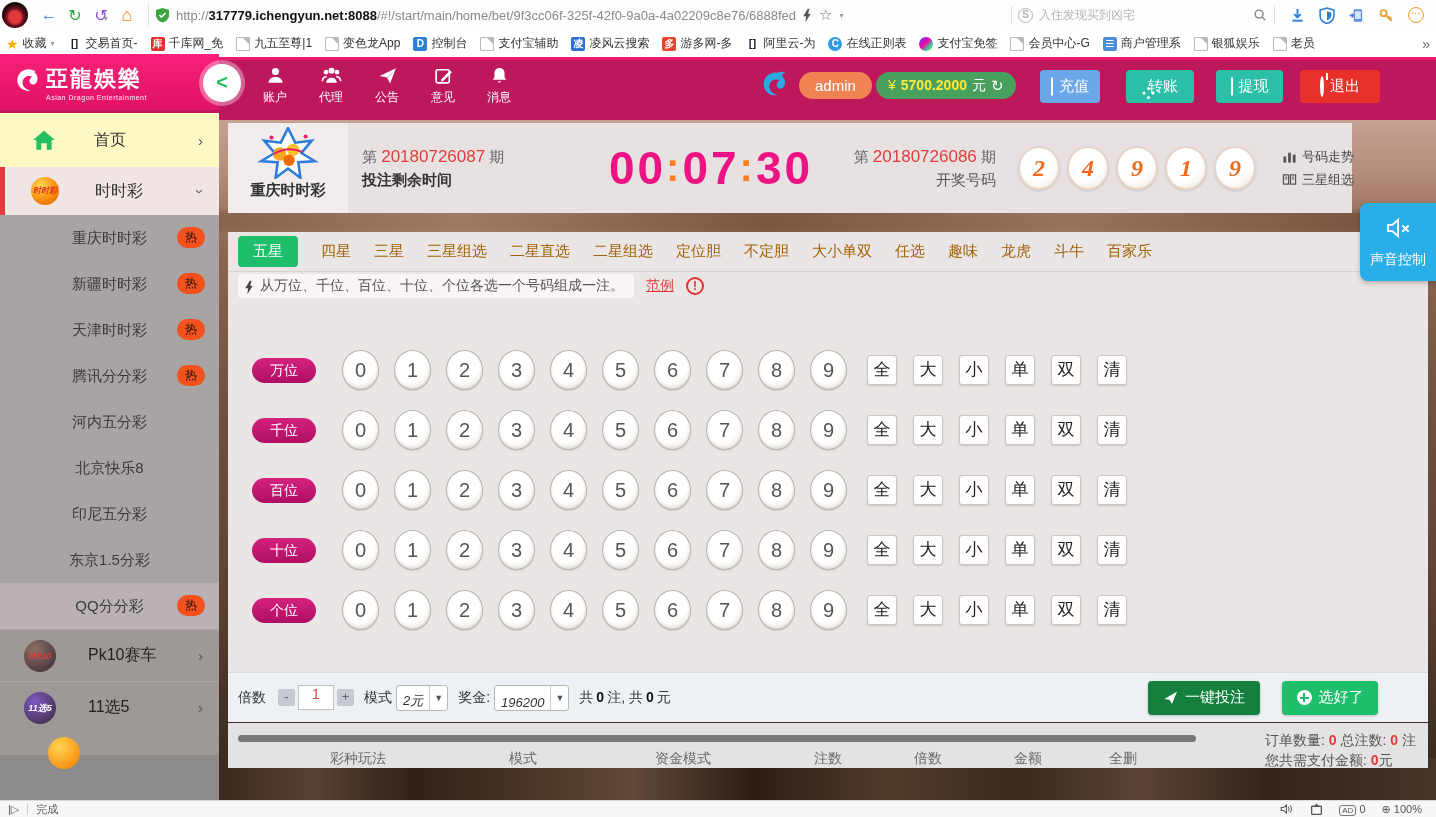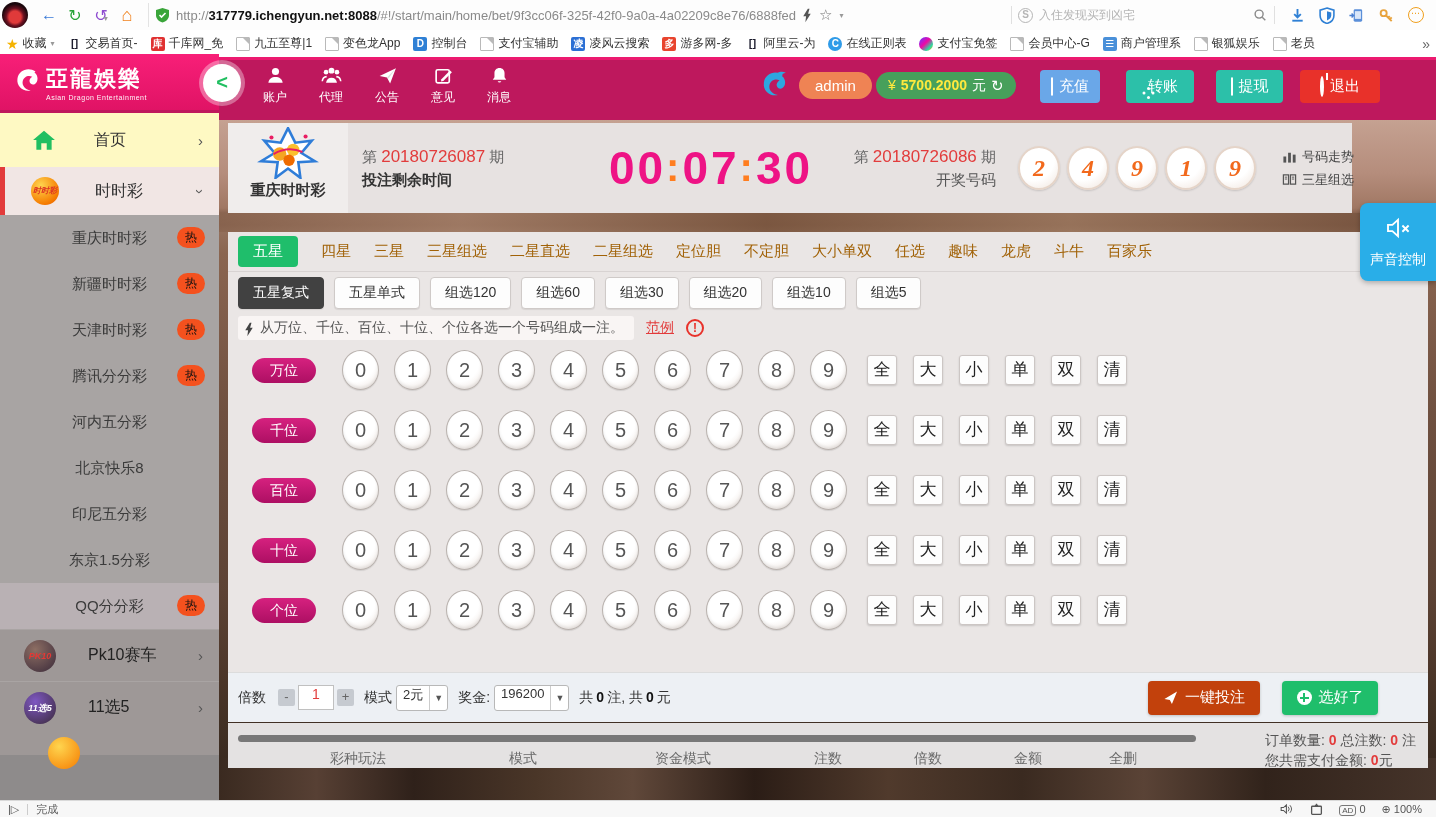--- a/index.html
+++ b/index.html
@@ -183,28 +183,28 @@
           line-height:28px; cursor:pointer; }
   
   .controls { position:absolute; left:0; bottom:0; width:1200px; height:50px; background:#edf0f4;
               border-top:1px solid #dcdcdc; display:flex; align-items:center; font-size:14px; color:#333; }
   .controls > * { flex:0 0 auto; }
   .step-btn { width:17px; height:17px; background:#c6cad0; color:#666; border-radius:2px; font-size:13px;
               text-align:center; line-height:15px; cursor:pointer; }
   .mult-input { width:36px; height:25px; background:#fff; border:1px solid #c0c0c0; color:#e23c3c;
                 text-align:center; font-size:14px; margin:0 3px; }
   .selbox { height:26px; background:#fff; border:1px solid #b8b8b8; border-radius:3px; display:flex;
-            align-items:flex-start; font-size:13px; cursor:pointer; margin:0 4px; }
+            align-items:flex-end; font-size:13px; cursor:pointer; margin:0 4px;font-style:italic; }
   .selbox .sv { padding:0 6px; }
   .selbox .sa { border-left:1px solid #ccc; padding:0 4px; font-size:9px; color:#555; height:100%;
                 display:flex; align-items:center; }
   .sum-b { font-weight:bold; color:#111; padding:0 3px; }
   .big-btn { height:34px; border-radius:4px; color:#fff; font-size:15px; display:flex; align-items:center;
              justify-content:center; gap:7px; cursor:pointer; box-shadow:0 1px 3px rgba(0,0,0,.2); }
-  .onekey { width:112px; background:#c2410c; margin-left:auto; }
+  .onekey { width:112px; background:#15803d; margin-left:auto; }
   .confirm { width:96px; background:#1fbe6b; margin-left:22px; margin-right:50px; }
   .ico-plus { width:15px; height:15px; background:#fff; border-radius:50%; position:relative; }
   .ico-plus::before,.ico-plus::after { content:""; position:absolute; background:#1fbe6b; }
   .ico-plus::before { left:6.5px; top:3px; width:2px; height:9px; }
   .ico-plus::after { left:3px; top:6.5px; width:9px; height:2px; }
 
   
   .orders-panel { position:absolute; left:9px; top:610px; width:1200px; height:45px; background:#e4e2e2;
                   z-index:2; overflow:hidden; }
   .scrollbar { position:absolute; left:10px; top:12px; width:958px; height:7px; background:#787878; border-radius:4px; }
@@ -551,30 +551,20 @@
             <div class="tab">二星组选</div>
             <div class="tab">定位胆</div>
             <div class="tab">不定胆</div>
             <div class="tab">大小单双</div>
             <div class="tab">任选</div>
             <div class="tab">趣味</div>
             <div class="tab">龙虎</div>
             <div class="tab">斗牛</div>
             <div class="tab">百家乐</div>
           </div>
-        <div class="subtabs" id="subtabs">
-            <div class="subtab active">五星复式</div>
-            <div class="subtab">五星单式</div>
-            <div class="subtab">组选120</div>
-            <div class="subtab">组选60</div>
-            <div class="subtab">组选30</div>
-            <div class="subtab">组选20</div>
-            <div class="subtab">组选10</div>
-            <div class="subtab">组选5</div>
-          </div>
         <div class="tip-row">
           <span class="tip-pill">
             <svg viewBox="0 0 12 18">
                 <path d="M7 1 1.5 10h3.4L4 17l6.5-10H7.3L9 1z" fill="#444"></path>
               </svg>
             <span>从万位、千位、百位、十位、个位各选一个号码组成一注。</span>
           </span>
           <span class="example-link">范例</span>
           <span class="warn-ico">!</span>
         </div>

